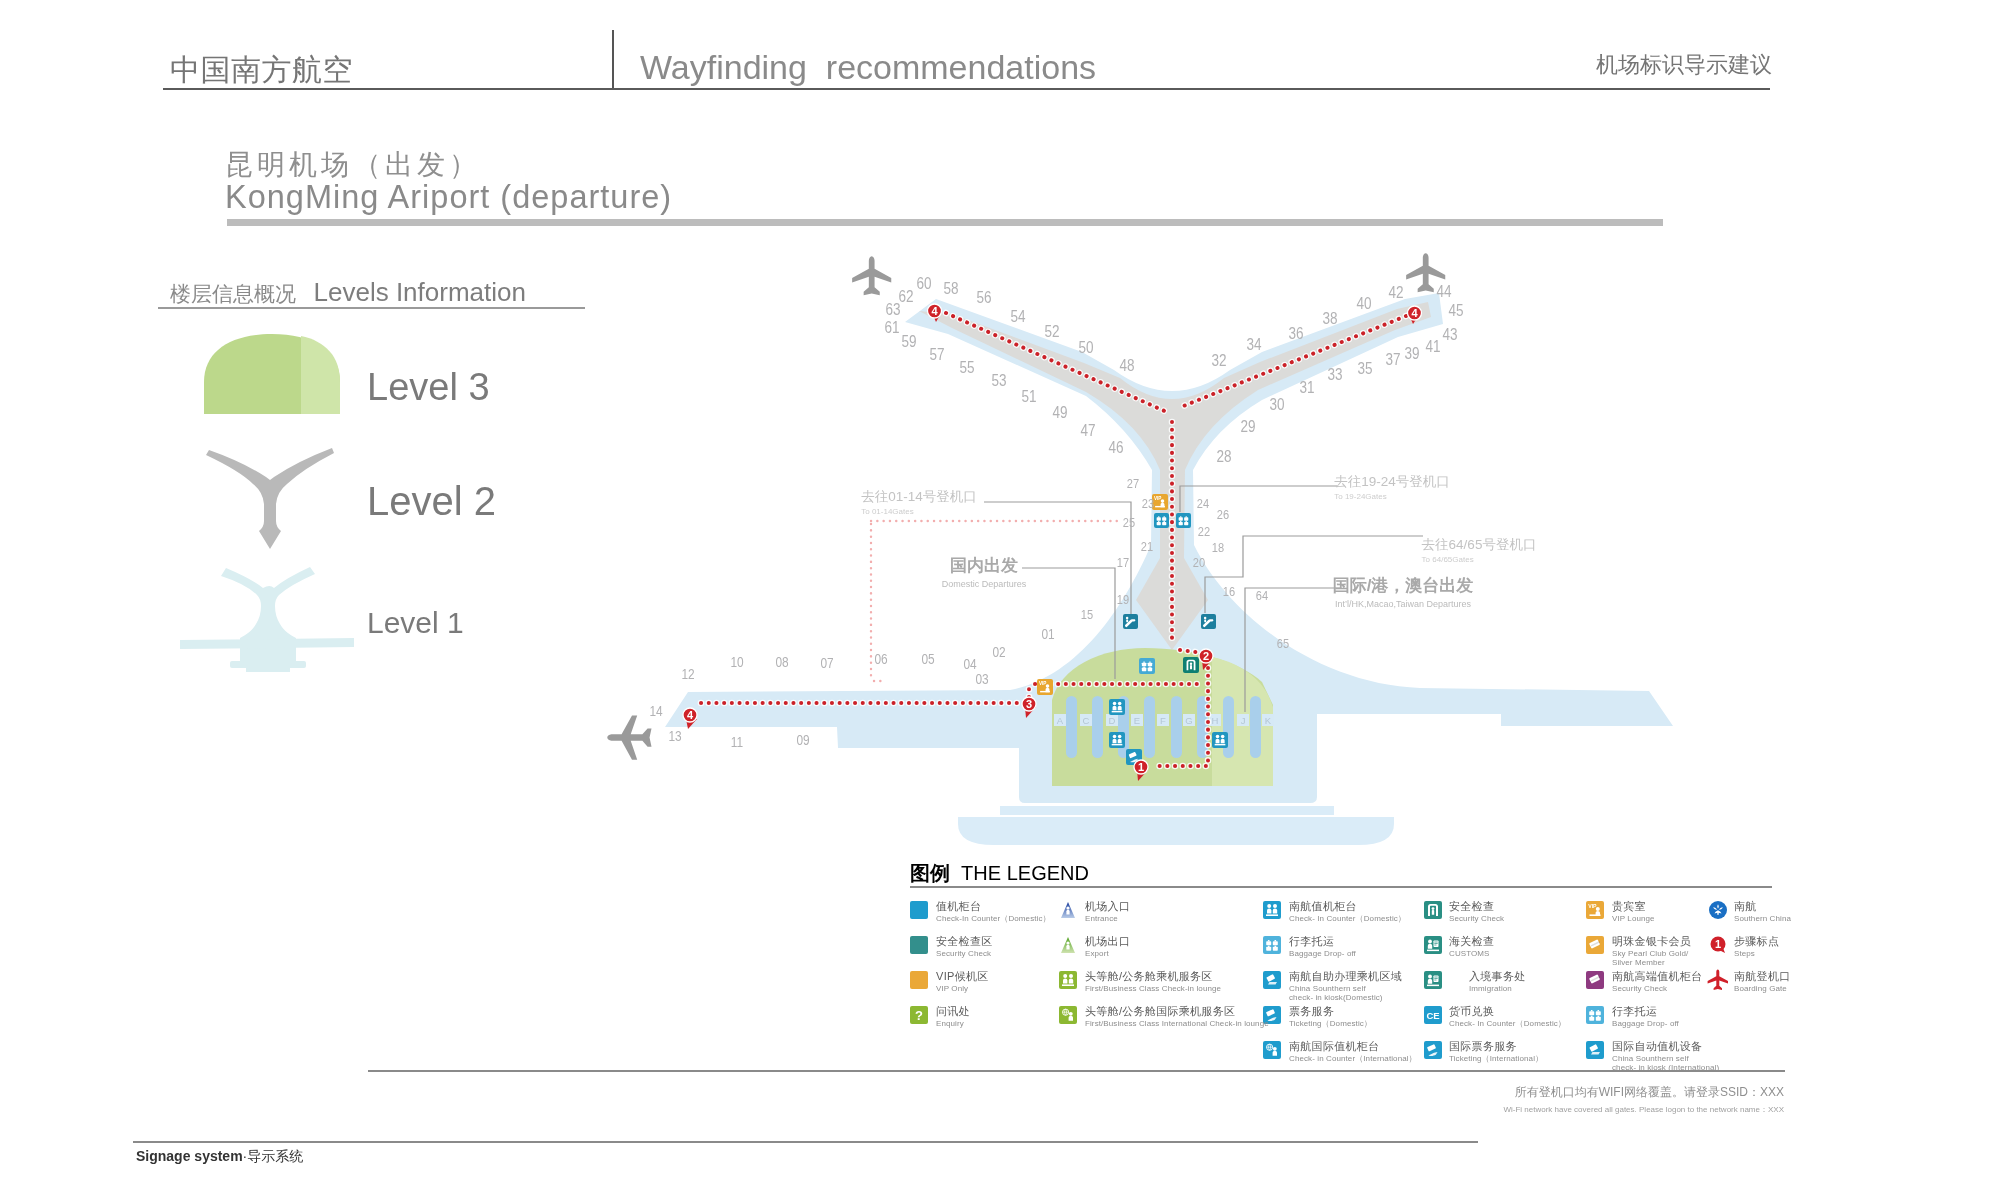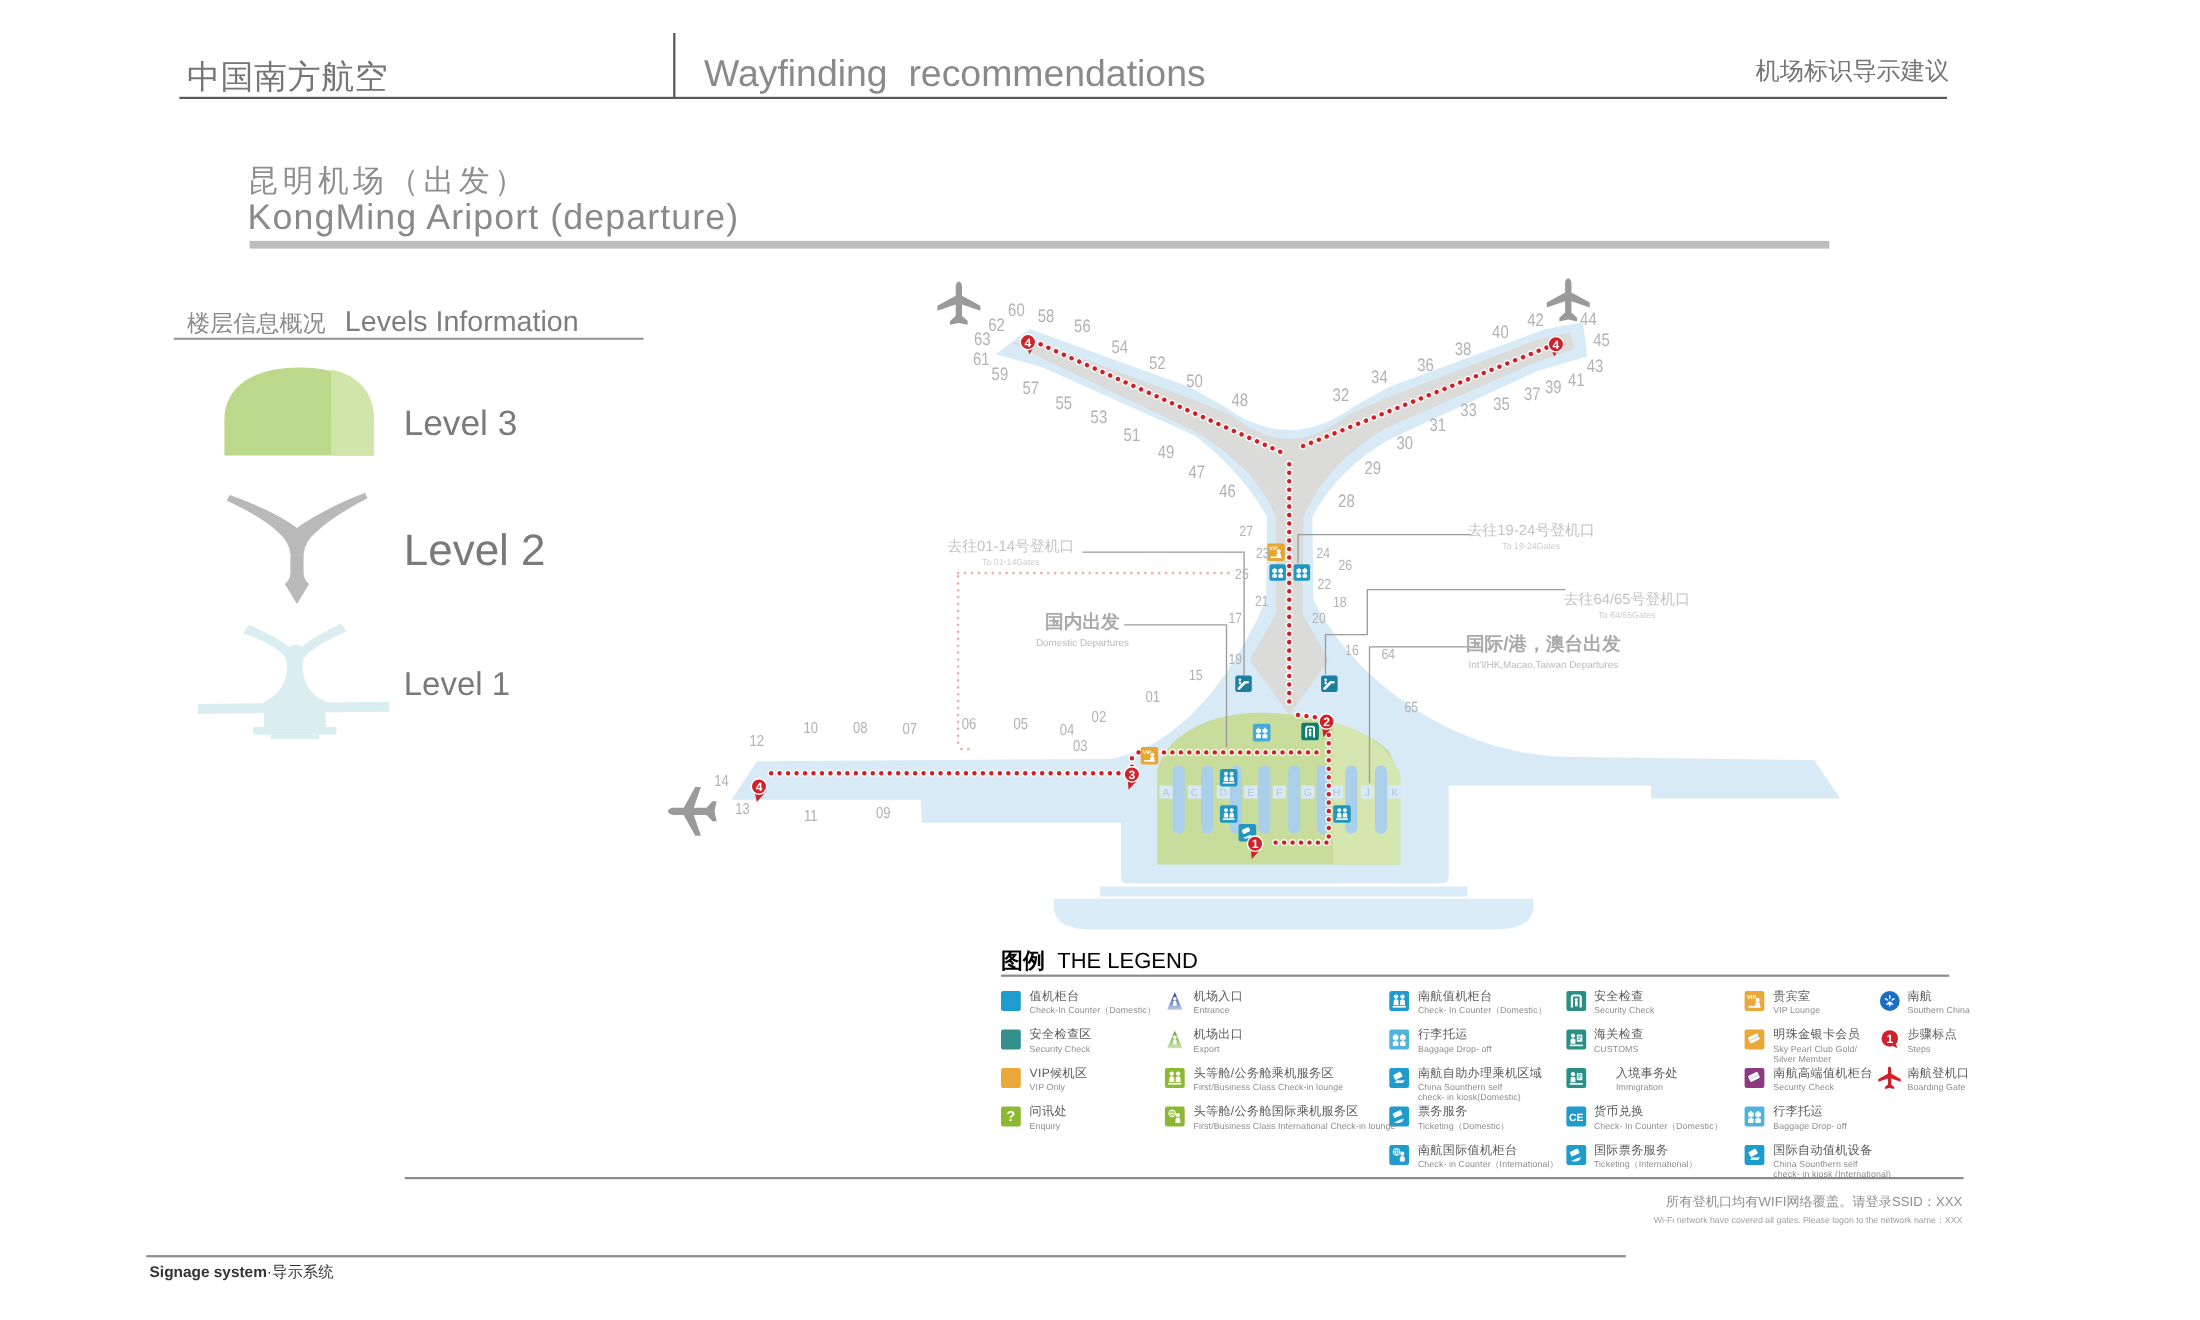--- a/index.html
+++ b/index.html
@@ -2,21 +2,21 @@
 <html><head>
 <meta charset="utf-8">
 <style>
   html,body{margin:0;padding:0;}
   body{width:2000px;height:1200px;position:relative;background:#fff;overflow:hidden;
        font-family:"Liberation Sans",sans-serif;}
   .abs{position:absolute;}
   .num{position:absolute;font-size:16.5px;color:#b2b2b4;transform:translate(-50%,-50%) scaleX(0.82);letter-spacing:0px;}
   .ns{font-size:13.5px;}
   .nw{font-size:14.5px;}
-  .maplbl{position:absolute;font-size:13.5px;color:#c3c3c3;white-space:nowrap;text-align:center;
+  .maplbl{position:absolute;font-size:13.5px;color:#c3c3c3;white-space:nowrap;
           transform:translateX(-50%);line-height:13px;}
   .maplbl .en{font-size:8px;color:#cdcdcd;}
   .boldlbl{position:absolute;font-size:17px;font-weight:bold;color:#a9a9a9;white-space:nowrap;
            text-align:center;transform:translateX(-50%);line-height:16px;}
   .legtxt{position:absolute;white-space:nowrap;line-height:11px;}
   .legtxt .cn{font-size:11px;color:#5a5a5a;display:block;margin-bottom:1.5px;letter-spacing:0.3px;}
   .legtxt .en{font-size:8px;color:#8d8d8d;display:block;line-height:9px;letter-spacing:0.1px;}
 </style>
 </head>
 <body>
@@ -34,21 +34,21 @@
 <div class="abs" style="left:225px;top:146px;font-size:28px;color:#8f8f8f;letter-spacing:4px;">昆明机场（出发）</div>
 
 <div class="abs" style="left:225px;top:179px;font-size:32.5px;color:#8a8a8a;letter-spacing:1px;">KongMing Ariport (departure)</div>
 
 <div class="abs" style="left:227px;top:219px;width:1436px;height:7px;background:#bcbcbc;"></div>
 
 <div class="abs" style="left:170px;top:277px;font-size:21px;color:#8a8a8a;">楼层信息概况&nbsp;&nbsp; <span style="font-size:26px;color:#7d7d7d;">Levels Information</span></div>
 
 <div class="abs" style="left:158px;top:307px;width:427px;height:1.5px;background:#9a9a9a;"></div>
 
-<div class="abs" style="left:367px;top:366px;font-size:32px;color:#7a7a7a;">Level 3</div>
+<div class="abs" style="left:367px;top:366px;font-size:38px;color:#7a7a7a;">Level 3</div>
 
 <div class="abs" style="left:367px;top:479px;font-size:40px;color:#7a7a7a;">Level 2</div>
 
 <div class="abs" style="left:367px;top:606px;font-size:30px;color:#7a7a7a;">Level 1</div>
 
 <svg class="abs" style="left:0;top:0;" width="2000" height="1200" viewBox="0 0 2000 1200">
   <defs>
     <g id="ic-ppl" fill="#fff">
       <circle cx="6.2" cy="5" r="2"></circle>
         <circle cx="12" cy="5" r="2"></circle>

